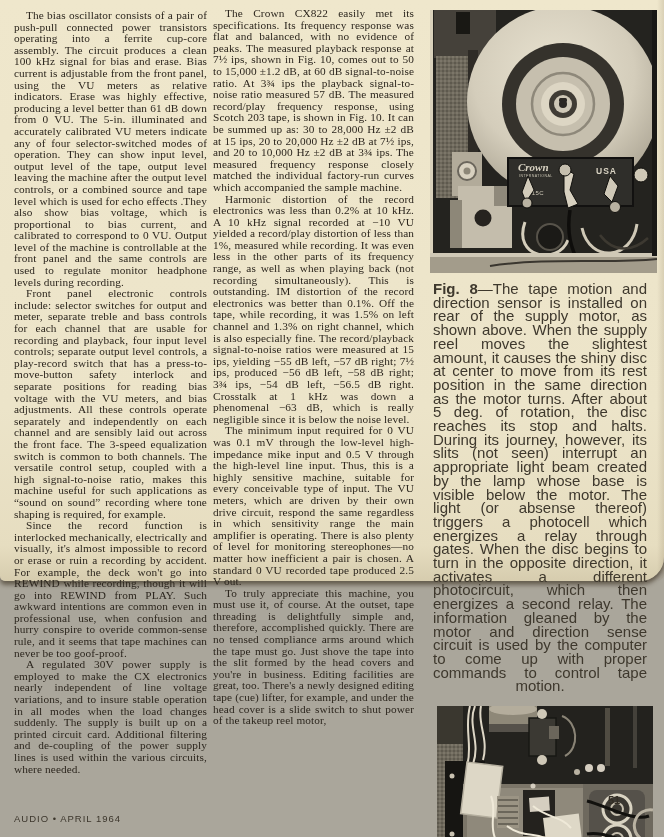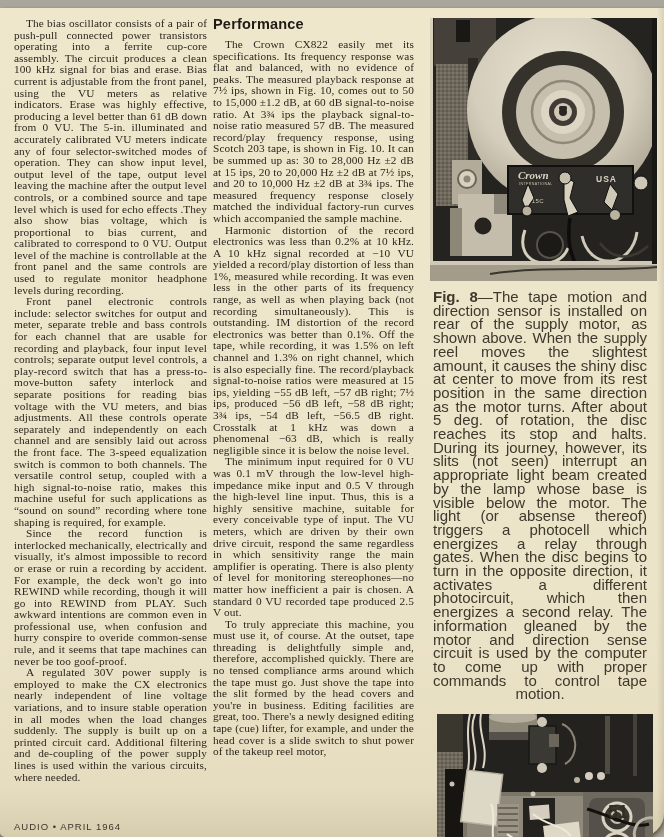--- a/index.html
+++ b/index.html
@@ -2,21 +2,21 @@
 <html><head>
 <meta charset="utf-8">
 <style>
   html,body{margin:0;padding:0;}
   body{
     width:664px;height:837px;overflow:hidden;position:relative;
     background:#aaa69b;
     font-family:"Liberation Serif", serif;
   }
   .page{
-    position:absolute;left:0;top:8px;width:664px;height:829px;
+    position:absolute;left:0;top:0;width:664px;height:581px;
     background:linear-gradient(180deg,#efe7cc 0%,#ece4c9 70%,#e6ddc0 94%,#d6ccae 100%);
     border-radius:0 0 24px 5px;
     box-shadow:0 4px 4px rgba(70,60,45,.65), 3px 0 3px rgba(70,60,45,.2);
   }
   .page::after{
     content:"";position:absolute;top:0;right:0;width:7px;height:100%;
     background:linear-gradient(90deg,rgba(120,105,80,0) 0%,rgba(120,105,80,.18) 100%);
     border-radius:0 0 24px 0;pointer-events:none;
   }
   .col{position:absolute;top:10px;color:#2c261e;}
@@ -41,38 +41,37 @@
   .caption .fig-label{font-weight:bold;}
   .caption-fig9{margin-top:33px;}
   .photo-bottom{margin:13px 0 0 13px;width:216px;height:155px;}
   .footer{
     position:absolute;left:14px;top:813px;
     font-family:"Liberation Sans", sans-serif;font-size:9.5px;letter-spacing:1px;
     color:#3c362c;
   }
   .page-number{
     position:absolute;left:608px;top:794px;
-    font-family:"Liberation Sans", sans-serif;font-weight:600;font-size:18px;
+    font-family:"Liberation Sans", sans-serif;font-weight:600;font-size:11px;
     color:#332e25;
   }
 </style>
 </head>
 <body>
 
 <div class="page">
 
   <div class="col col-left body-text">
     <p>The bias oscillator consists of a pair of push-pull connected power transistors operating into a ferrite cup-core assembly. The circuit produces a clean 100 kHz signal for bias and erase. Bias current is adjustable from the front panel, using the VU meters as relative indicators. Erase was highly effective, producing a level better than 61 dB down from 0 VU. The 5-in. illuminated and accurately calibrated VU meters indicate any of four selector-switched modes of operation. They can show input level, output level of the tape, output level leaving the machine after the output level controls, or a combined source and tape level which is used for echo effects .They also show bias voltage, which is proportional to bias current, and calibrated to correspond to 0 VU. Output level of the machine is controllable at the front panel and the same controls are used to regulate monitor headphone levels during recording.</p>
     <p>Front panel electronic controls include: selector switches for output and meter, separate treble and bass controls for each channel that are usable for recording and playback, four input level controls; separate output level controls, a play-record switch that has a press-to-move-button safety interlock and separate positions for reading bias voltage with the VU meters, and bias adjustments. All these controls operate separately and independently on each channel and are sensibly laid out across the front face. The 3-speed equalization switch is common to both channels. The versatile control setup, coupled with a high signal-to-noise ratio, makes this machine useful for such applications as “sound on sound” recording where tone shaping is required, for example.</p>
     <p>Since the record function is interlocked mechanically, electrically and visually, it's almost impossible to record or erase or ruin a recording by accident. For example, the deck won't go into REWIND while recording, though it will go into REWIND from PLAY. Such awkward intentions are common even in professional use, when confusion and hurry conspire to overide common-sense rule, and it seems that tape machines can never be too goof-proof.</p>
     <p>A regulated 30V power supply is employed to make the CX electronics nearly independent of line voltage variations, and to insure stable operation in all modes when the load changes suddenly. The supply is built up on a printed circuit card. Additional filtering and de-coupling of the power supply lines is used within the various circuits, where needed.</p>
   </div>
 
   <div class="col col-mid body-text">
-    <h2 class="section-heading">Performance</h2>
     <p>The Crown CX822 easily met its specifications. Its frequency response was flat and balanced, with no evidence of peaks. The measured playback response at 7½ ips, shown in Fig. 10, comes out to 50 to 15,000 ±1.2 dB, at 60 dB signal-to-noise ratio. At 3¾ ips the playback signal-to-noise ratio measured 57 dB. The measured record/play frequency response, using Scotch 203 tape, is shown in Fig. 10. It can be summed up as: 30 to 28,000 Hz ±2 dB at 15 ips, 20 to 20,000 Hz ±2 dB at 7½ ips, and 20 to 10,000 Hz ±2 dB at 3¾ ips. The measured frequency response closely matched the individual factory-run curves which accompanied the sample machine.</p>
     <p>Harmonic distortion of the record electronics was less than 0.2% at 10 kHz. A 10 kHz signal recorded at −10 VU yielded a record/play distortion of less than 1%, measured while recording. It was even less in the other parts of its frequency range, as well as when playing back (not recording simultaneously). This is outstanding. IM distortion of the record electronics was better than 0.1%. Off the tape, while recording, it was 1.5% on left channel and 1.3% on right channel, which is also especially fine. The record/playback signal-to-noise ratios were measured at 15 ips, yielding −55 dB left, −57 dB right; 7½ ips, produced −56 dB left, −58 dB right; 3¾ ips, −54 dB left, −56.5 dB right. Crosstalk at 1 kHz was down a phenomenal −63 dB, which is really negligible since it is below the noise level.</p>
     <p>The minimum input required for 0 VU was 0.1 mV through the low-level high-impedance mike input and 0.5 V through the high-level line input. Thus, this is a highly sensitive machine, suitable for every conceivable type of input. The VU meters, which are driven by their own drive circuit, respond the same regardless in which sensitivity range the main amplifier is operating. There is also plenty of level for monitoring stereophones—no matter how inefficient a pair is chosen. A standard 0 VU recorded tape produced 2.5 V out.</p>
     <p>To truly appreciate this machine, you must use it, of course. At the outset, tape threading is delightfully simple and, therefore, accomplished quickly. There are no tensed compliance arms around which the tape must go. Just shove the tape into the slit formed by the head covers and you're in business. Editing facilities are great, too. There's a newly designed editing tape (cue) lifter, for example, and under the head cover is a slide switch to shut power of the takeup reel motor,</p>
   </div>
 
   <div class="col-right">
 
     <svg class="photo photo-top" viewBox="0 0 227 263" xmlns="http://www.w3.org/2000/svg">
       <defs>

